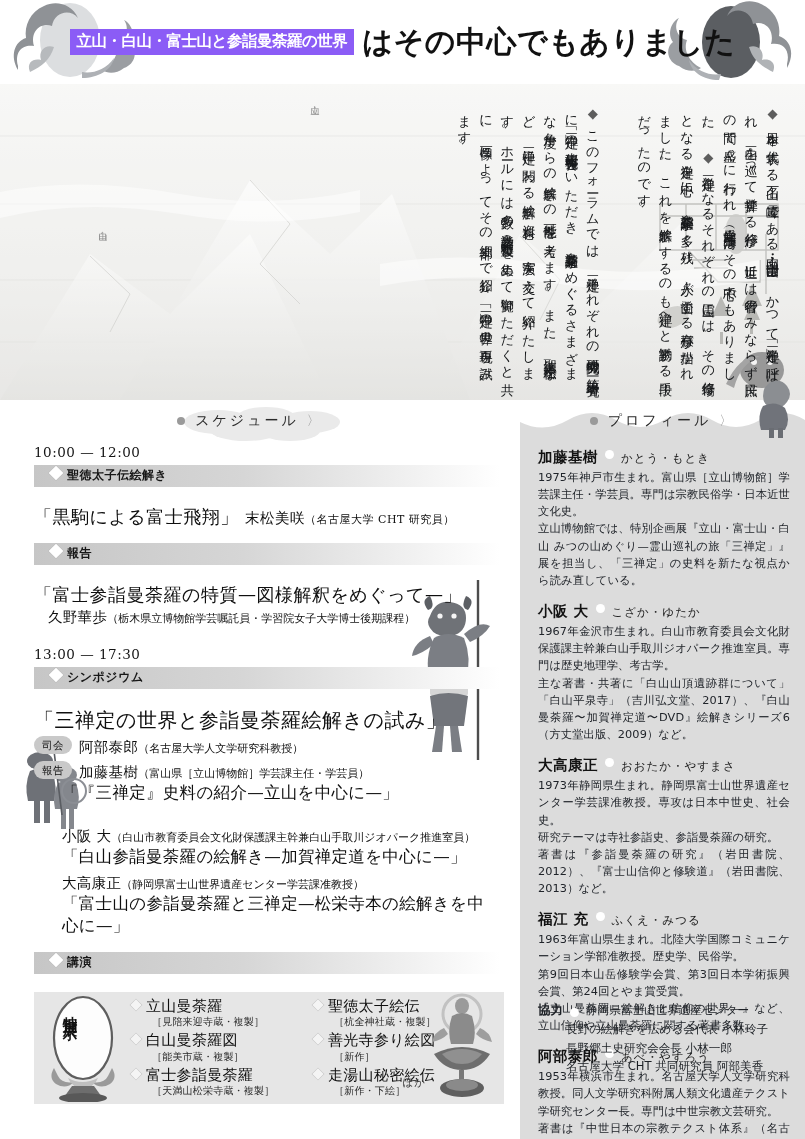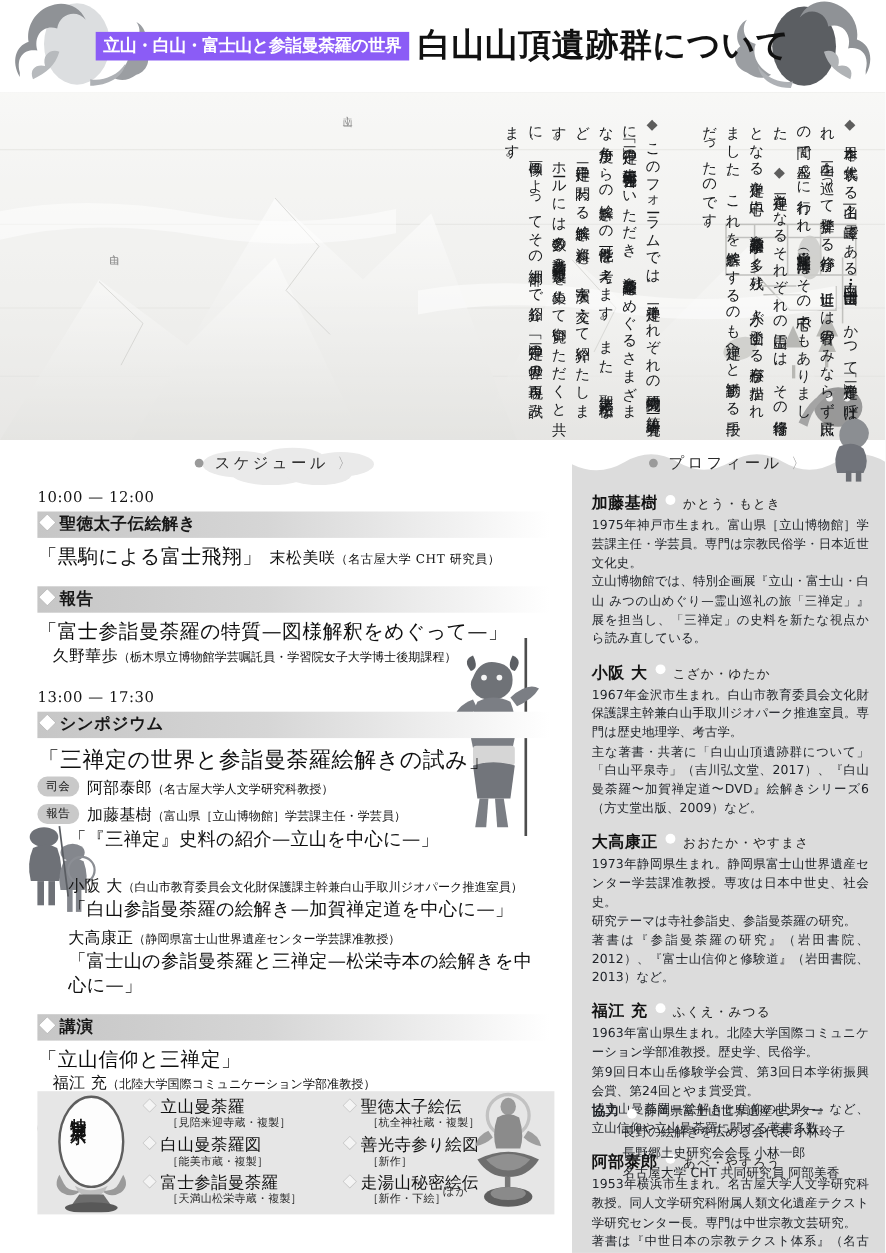--- a/index.html
+++ b/index.html
@@ -241,25 +241,25 @@
   .time {
     font-family: "DejaVu Serif", serif;
     font-size: 13.5px;
     letter-spacing: 0.5px;
     color: #141414;
     margin-bottom: 5px;
   }
   .cat-bar {
     background: linear-gradient(90deg,#c6c6c6 0%, #d6d6d6 45%, #ffffff 100%);
     font-family: "DejaVu Sans", sans-serif;
-    font-size: 15px;
+    font-size: 12px;
     font-weight: bold;
     color: #171717;
-    padding: 2px 6px 3px 4px;
-    margin-bottom: 6px;
+    padding: 2px 6px 3px 17px;
+    margin-bottom: 18px;
     letter-spacing: 0.5px;
   }
   .diamond {
     display: inline-block;
     width: 8px; height: 8px;
     background: #ffffff;
     border: 1px solid #ffffff;
     transform: rotate(45deg);
     margin-right: 6px;
     position: relative; top: -1px;
@@ -349,21 +349,21 @@
   }
   .exh-cols {
     position: absolute;
     left: 98px; top: 6px;
     display: flex;
     gap: 20px;
   }
   .exh-col { width: 162px; }
   .exh-item { margin-bottom: 4px; }
   .exh-name {
-    font-family: Liberation Sans, sans-serif;
+    font-family: Liberation Serif, serif;
     font-size: 15px;
     color: #0f0f0f;
     letter-spacing: 0.3px;
     line-height: 1.15;
   }
   .exh-diamond {
     display: inline-block;
     width: 8px; height: 8px;
     background: #f4f4f4;
     transform: rotate(45deg);
@@ -413,21 +413,21 @@
     <svg class="cloud-right" viewBox="0 0 150 84">
       <ellipse cx="86" cy="42" rx="29" ry="36" fill="#5b5e62"></ellipse>
       <path d="M142 64 C146 48 136 42 126 44 C130 30 120 20 108 24 C106 10 90 6 82 16 C88 2 104 -2 116 4 C130 10 136 24 134 36 C146 40 150 54 142 68 Z" fill="#8f9296"></path>
       <path d="M128 72 C132 62 124 58 117 60 C120 50 112 44 104 47 C108 60 116 66 128 72 Z" fill="#b0b3b6"></path>
       <path d="M56 68 C44 62 38 50 42 40 C32 38 28 26 34 18 C26 22 22 34 28 42 C20 48 22 62 34 66 C42 72 50 72 56 68 Z" fill="#9b9ea2"></path>
       <path d="M74 80 C58 80 46 72 44 60 C52 72 66 76 76 74 Z" fill="#aeb1b5"></path>
     </svg>
 
     <div class="title-row">
       <span class="subtitle-chip">立山・白山・富士山と参詣曼荼羅の世界</span>
-      <span class="main-title">白山山頂遺跡群について</span>
+      <span class="main-title">はその中心でもありました</span>
     </div>
   </div>
 
   <div class="hero">
     <svg class="hero-art" viewBox="0 0 805 316" preserveAspectRatio="none">
       <defs>
         <linearGradient id="skyg" x1="0" y1="0" x2="0" y2="1">
           <stop offset="0%" stop-color="#f4f4f2"></stop>
           <stop offset="60%" stop-color="#e8e8e5"></stop>
           <stop offset="100%" stop-color="#dcdbd8"></stop>

